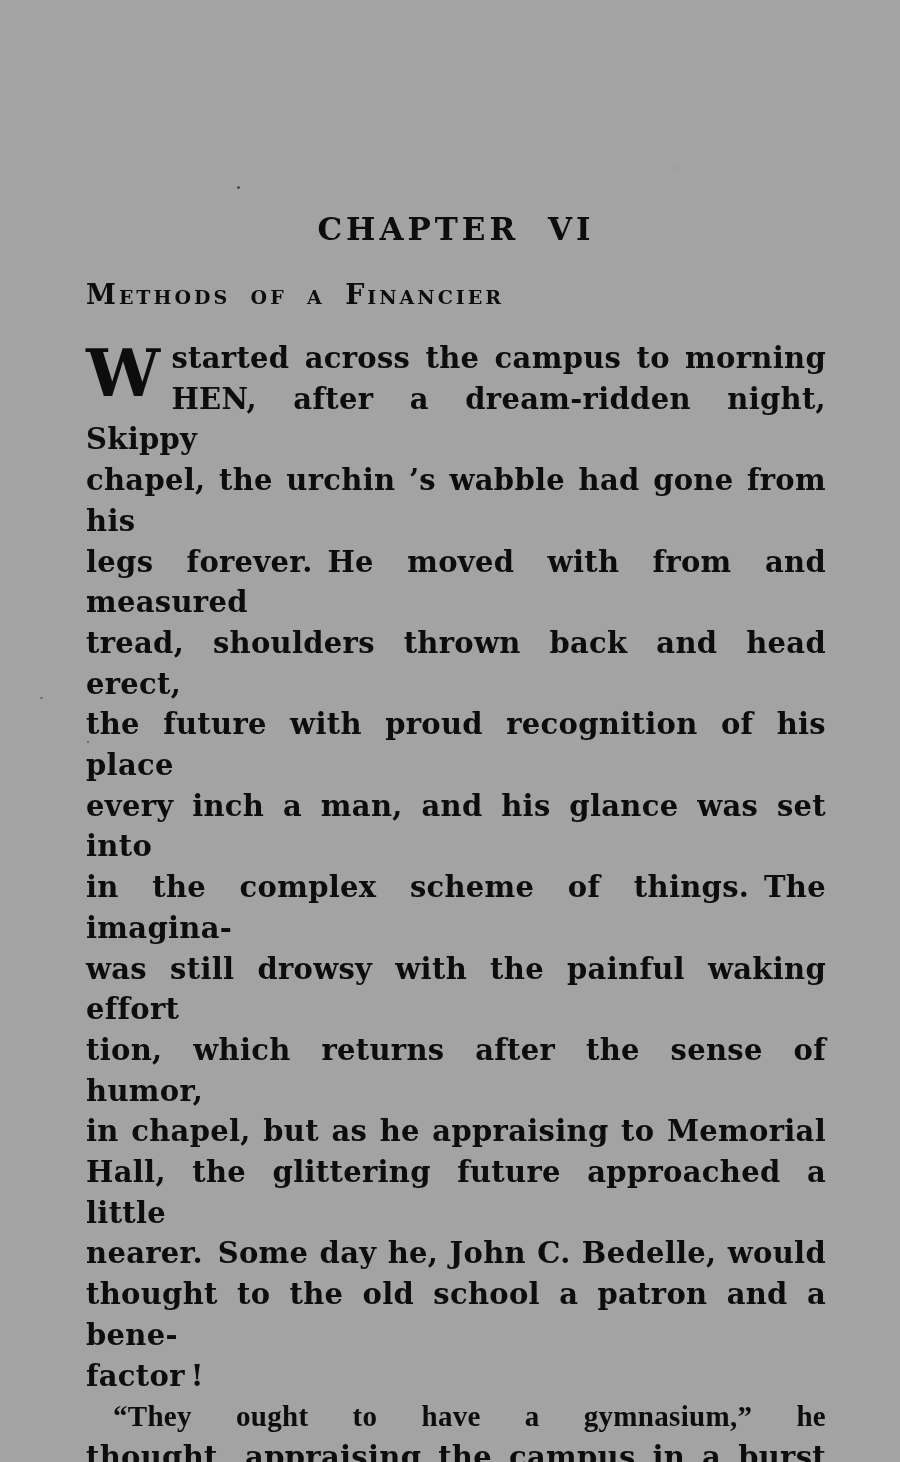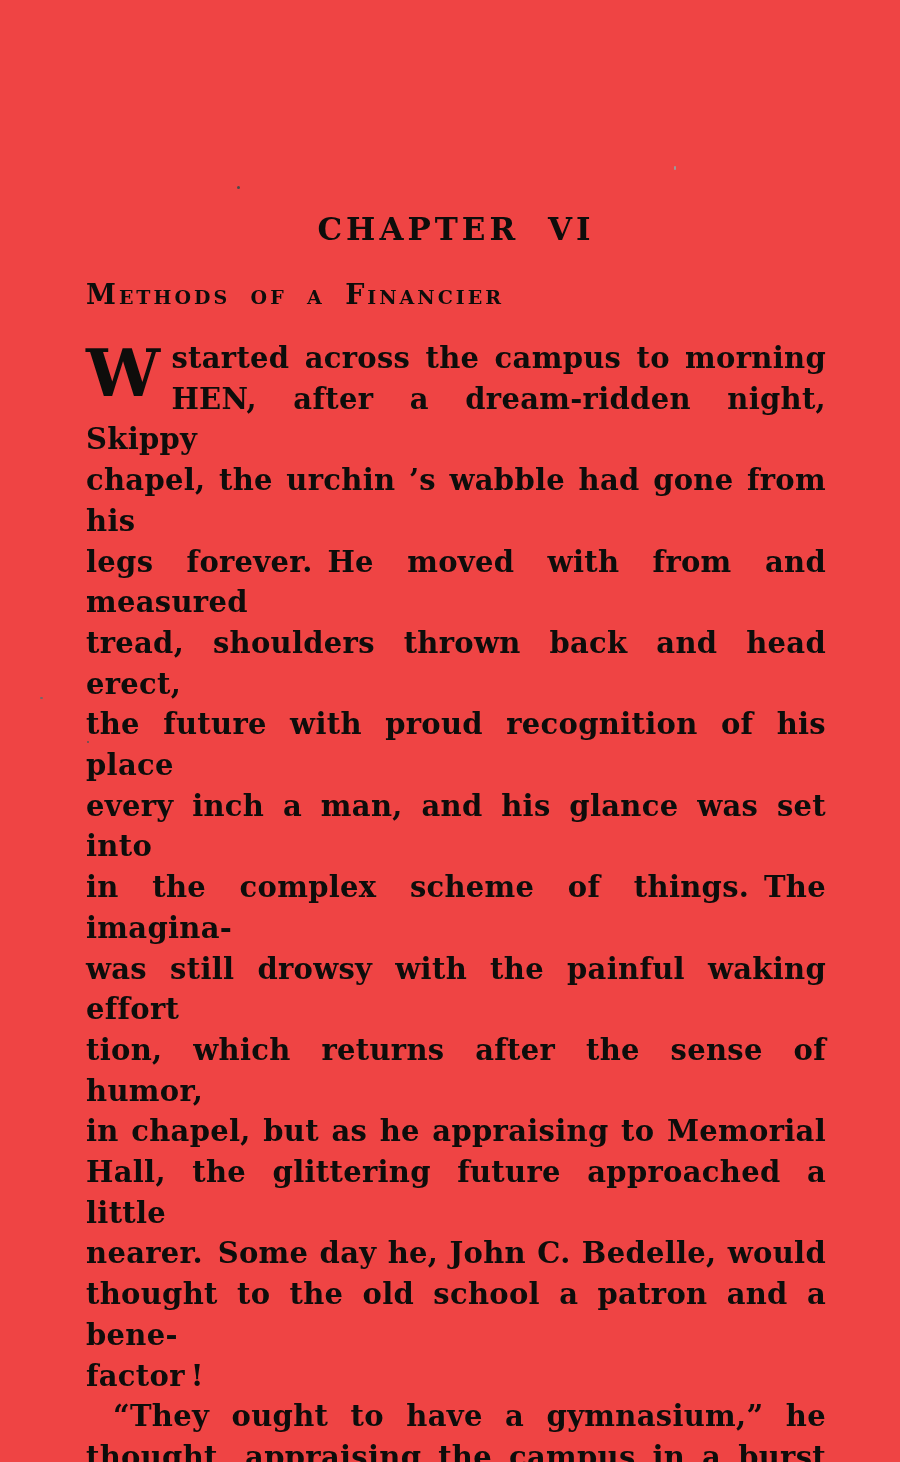--- a/index.html
+++ b/index.html
@@ -1,20 +1,20 @@
 <!DOCTYPE html>
 <html><head>
 <meta charset="utf-8">
 <style>
   html, body { margin: 0; padding: 0; background: #ffffff; }
   .page {
     position: relative;
     width: 900px;
     height: 1462px;
-    background: #ef4444;
+    background: #a3a3a3;
     color: #0e0d0b;
     font-family: "DejaVu Serif", "Liberation Serif", serif;
     font-weight: 700;
     overflow: hidden;
   }
   .content {
     width: 740px;
     margin-left: 86px;
     padding-top: 214px;
   }
@@ -44,21 +44,21 @@
     letter-spacing: 0.3px;
   }
   .para { margin: 0; }
   .para::after { content: ""; display: block; clear: both; }
   .line { text-align: justify; }
   .line.j {
     text-align-last: justify;
     -moz-text-align-last: justify;
   }
   .line.end { text-align-last: left; }
-  .line.indent { text-indent: 27px; }
+  .line.indent { text-indent: 27px; font-family: Liberation Serif, serif; }
   .drop-cap {
     float: left;
     font-size: 66px;
     line-height: 70px;
     height: 79px;
     padding-right: 11px;
     font-weight: 700;
   }
   .speck {
     position: absolute;

